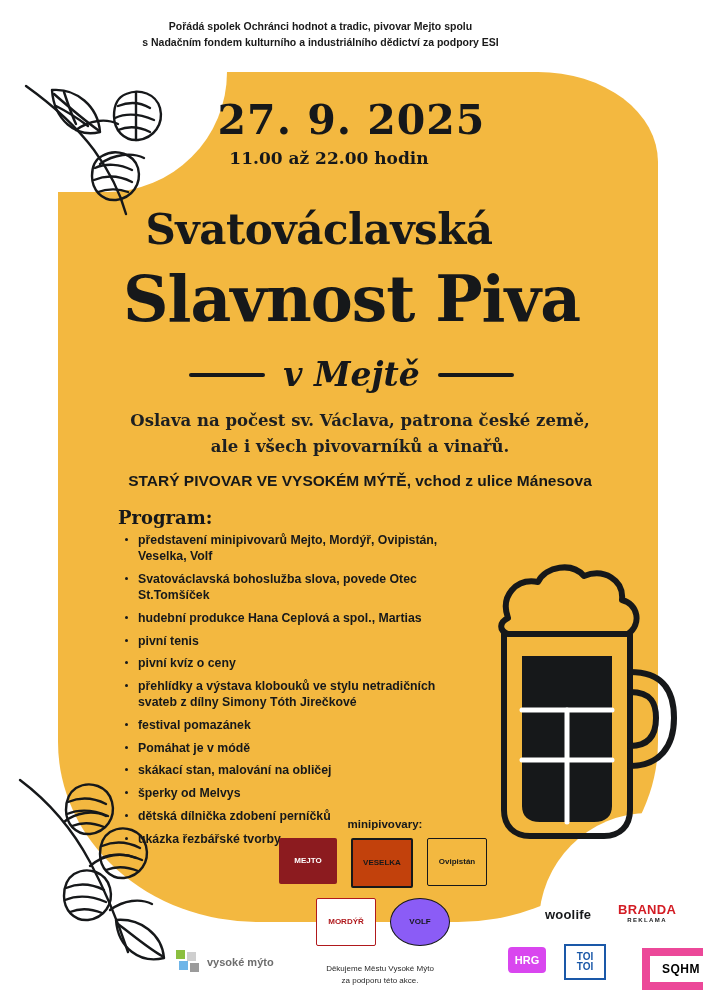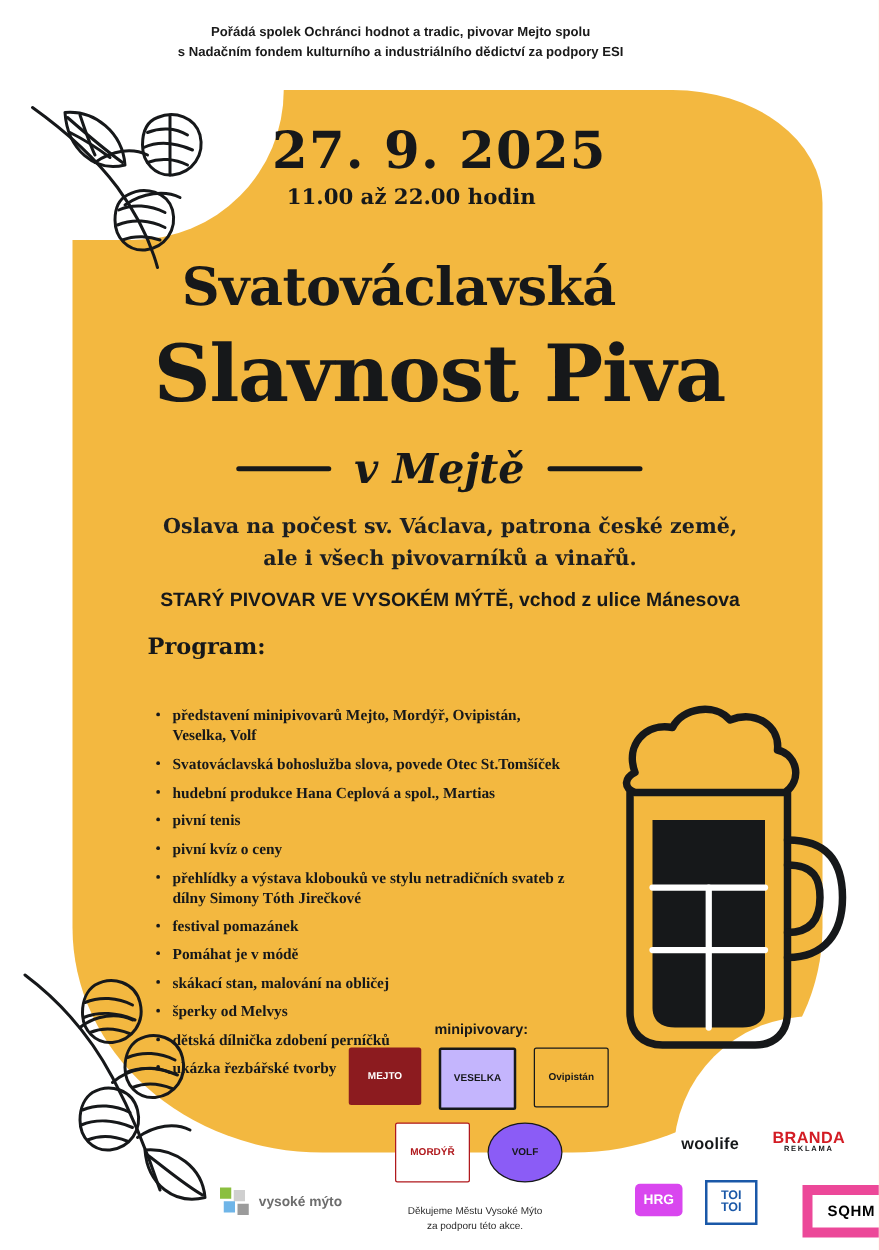--- a/index.html
+++ b/index.html
@@ -180,27 +180,26 @@
     position: absolute;
     top: 507px;
     left: 118px;
     font-family: "DejaVu Serif", serif;
     font-weight: bold;
     font-size: 18px;
     color: #16181a;
   }
   .program-list {
     position: absolute;
-    top: 564px;
+    top: 532px;
     left: 124px;
     width: 330px;
     margin: 0;
     padding: 0;
     list-style: none;
-    font-family: Liberation Serif, serif;
   }
   .program-list li {
     position: relative;
     padding-left: 14px;
     margin-bottom: 6.5px;
     font-size: 12.3px;
     line-height: 1.32;
     font-weight: 600;
     color: #16181a;
   }
@@ -244,21 +243,21 @@
     align-items: center;
     justify-content: center;
     font-size: 8px;
     font-weight: bold;
     text-align: center;
     line-height: 1.05;
     color: #ffffff;
     border-radius: 2px;
   }
   .logo-mejto { background: #8c1b1f; }
-  .logo-veselka { background: #c4b5fd; color: #16181a; border: 2px solid #16181a; }
+  .logo-veselka { background: #c2410c; color: #16181a; border: 2px solid #16181a; }
   .logo-ovipistan { background: #f3b840; color: #16181a; border: 1px solid #16181a; }
   .logo-mordyr { background: #ffffff; color: #b0191d; border: 1px solid #b0191d; }
   .logo-volf { background: #8b5cf6; color: #16181a; border: 1px solid #16181a; border-radius: 50%; }
 
   
   .woolife {
     position: absolute;
     top: 907px;
     left: 545px;
     font-size: 13px;

